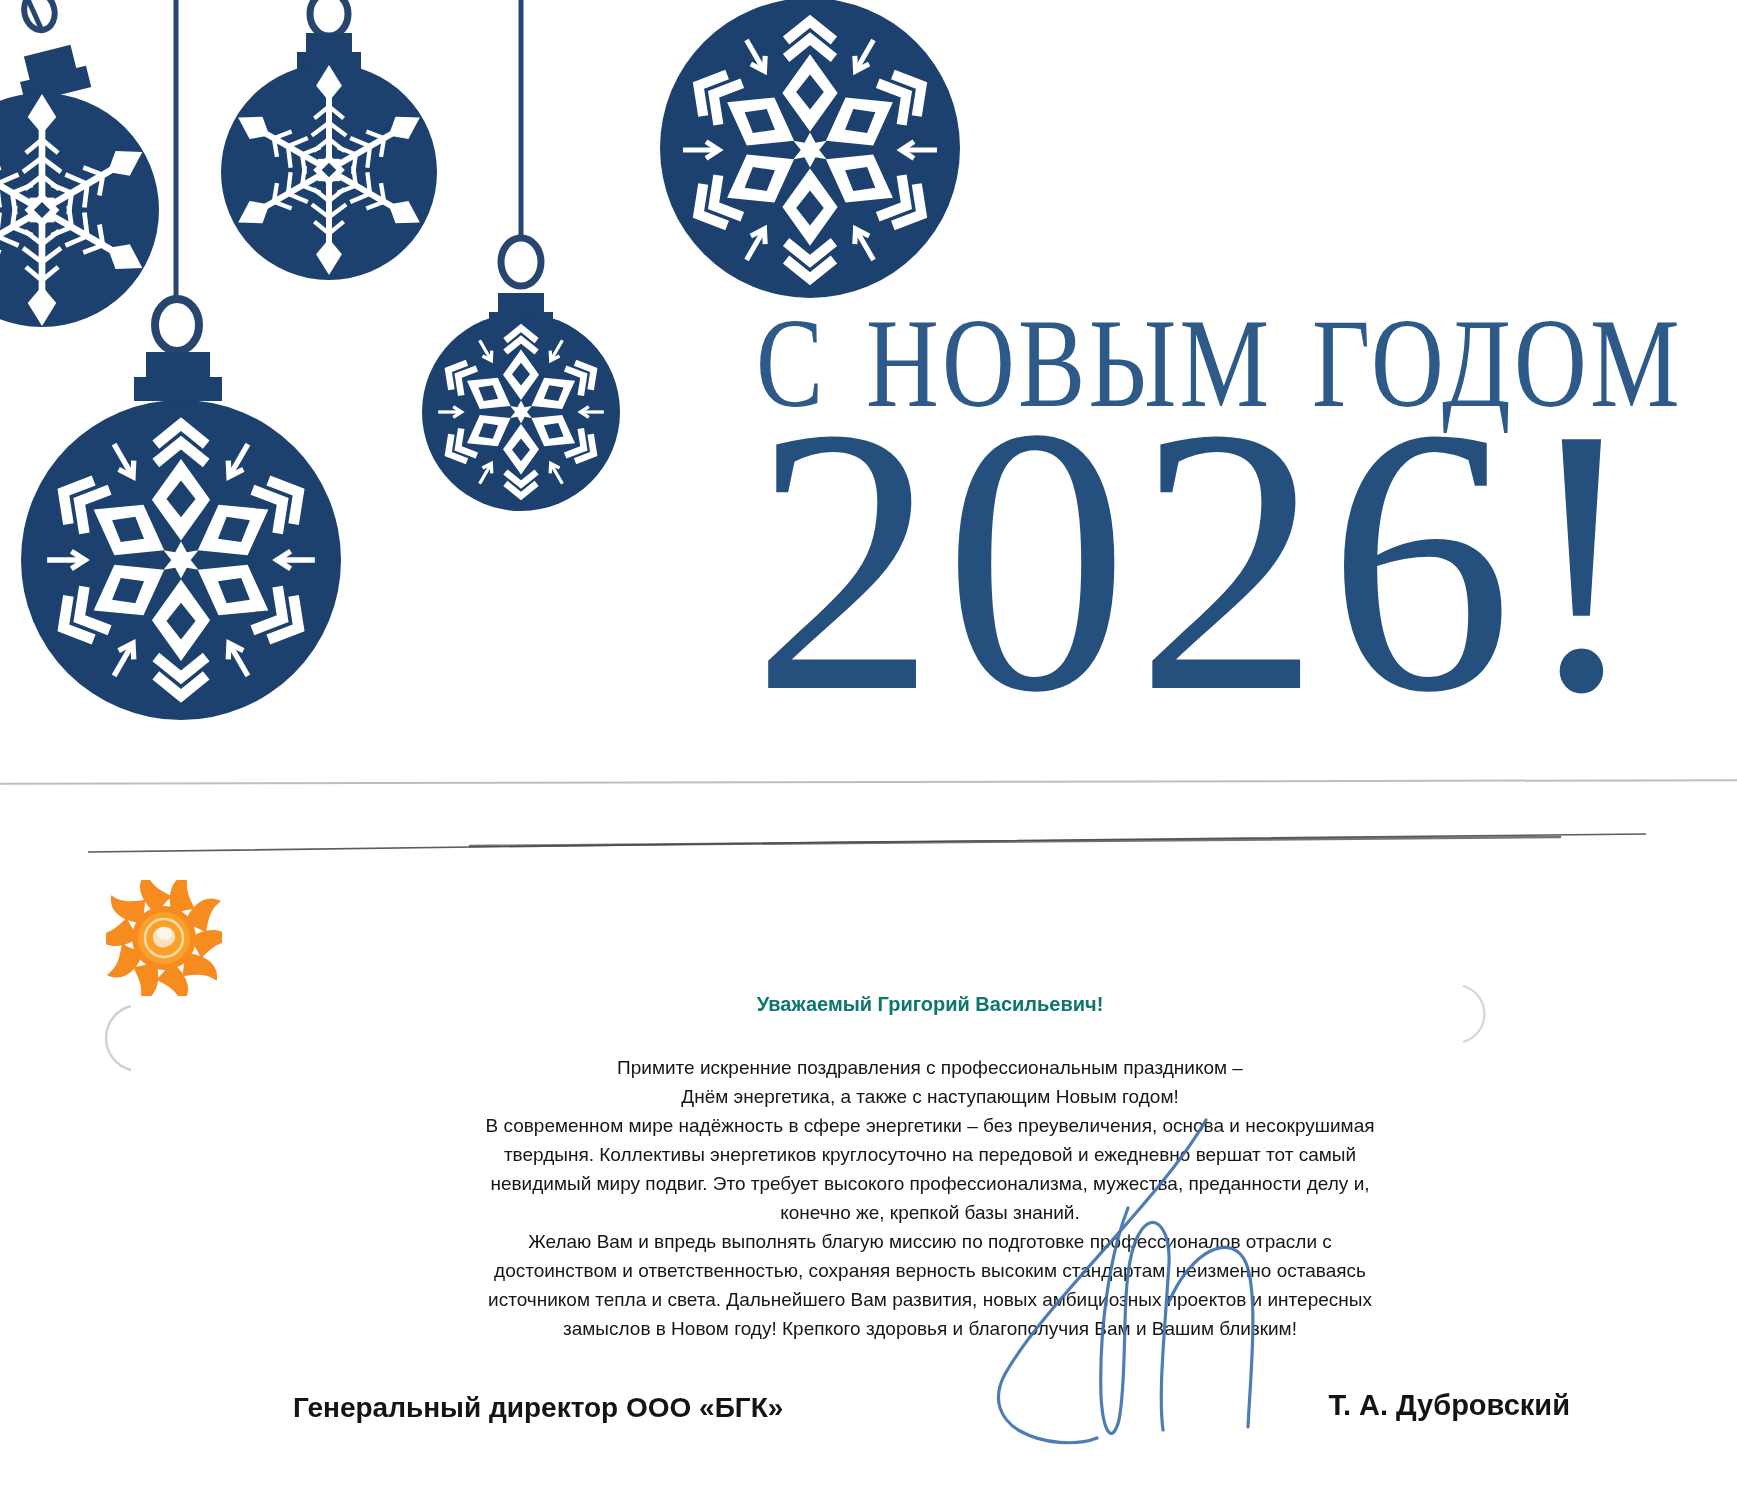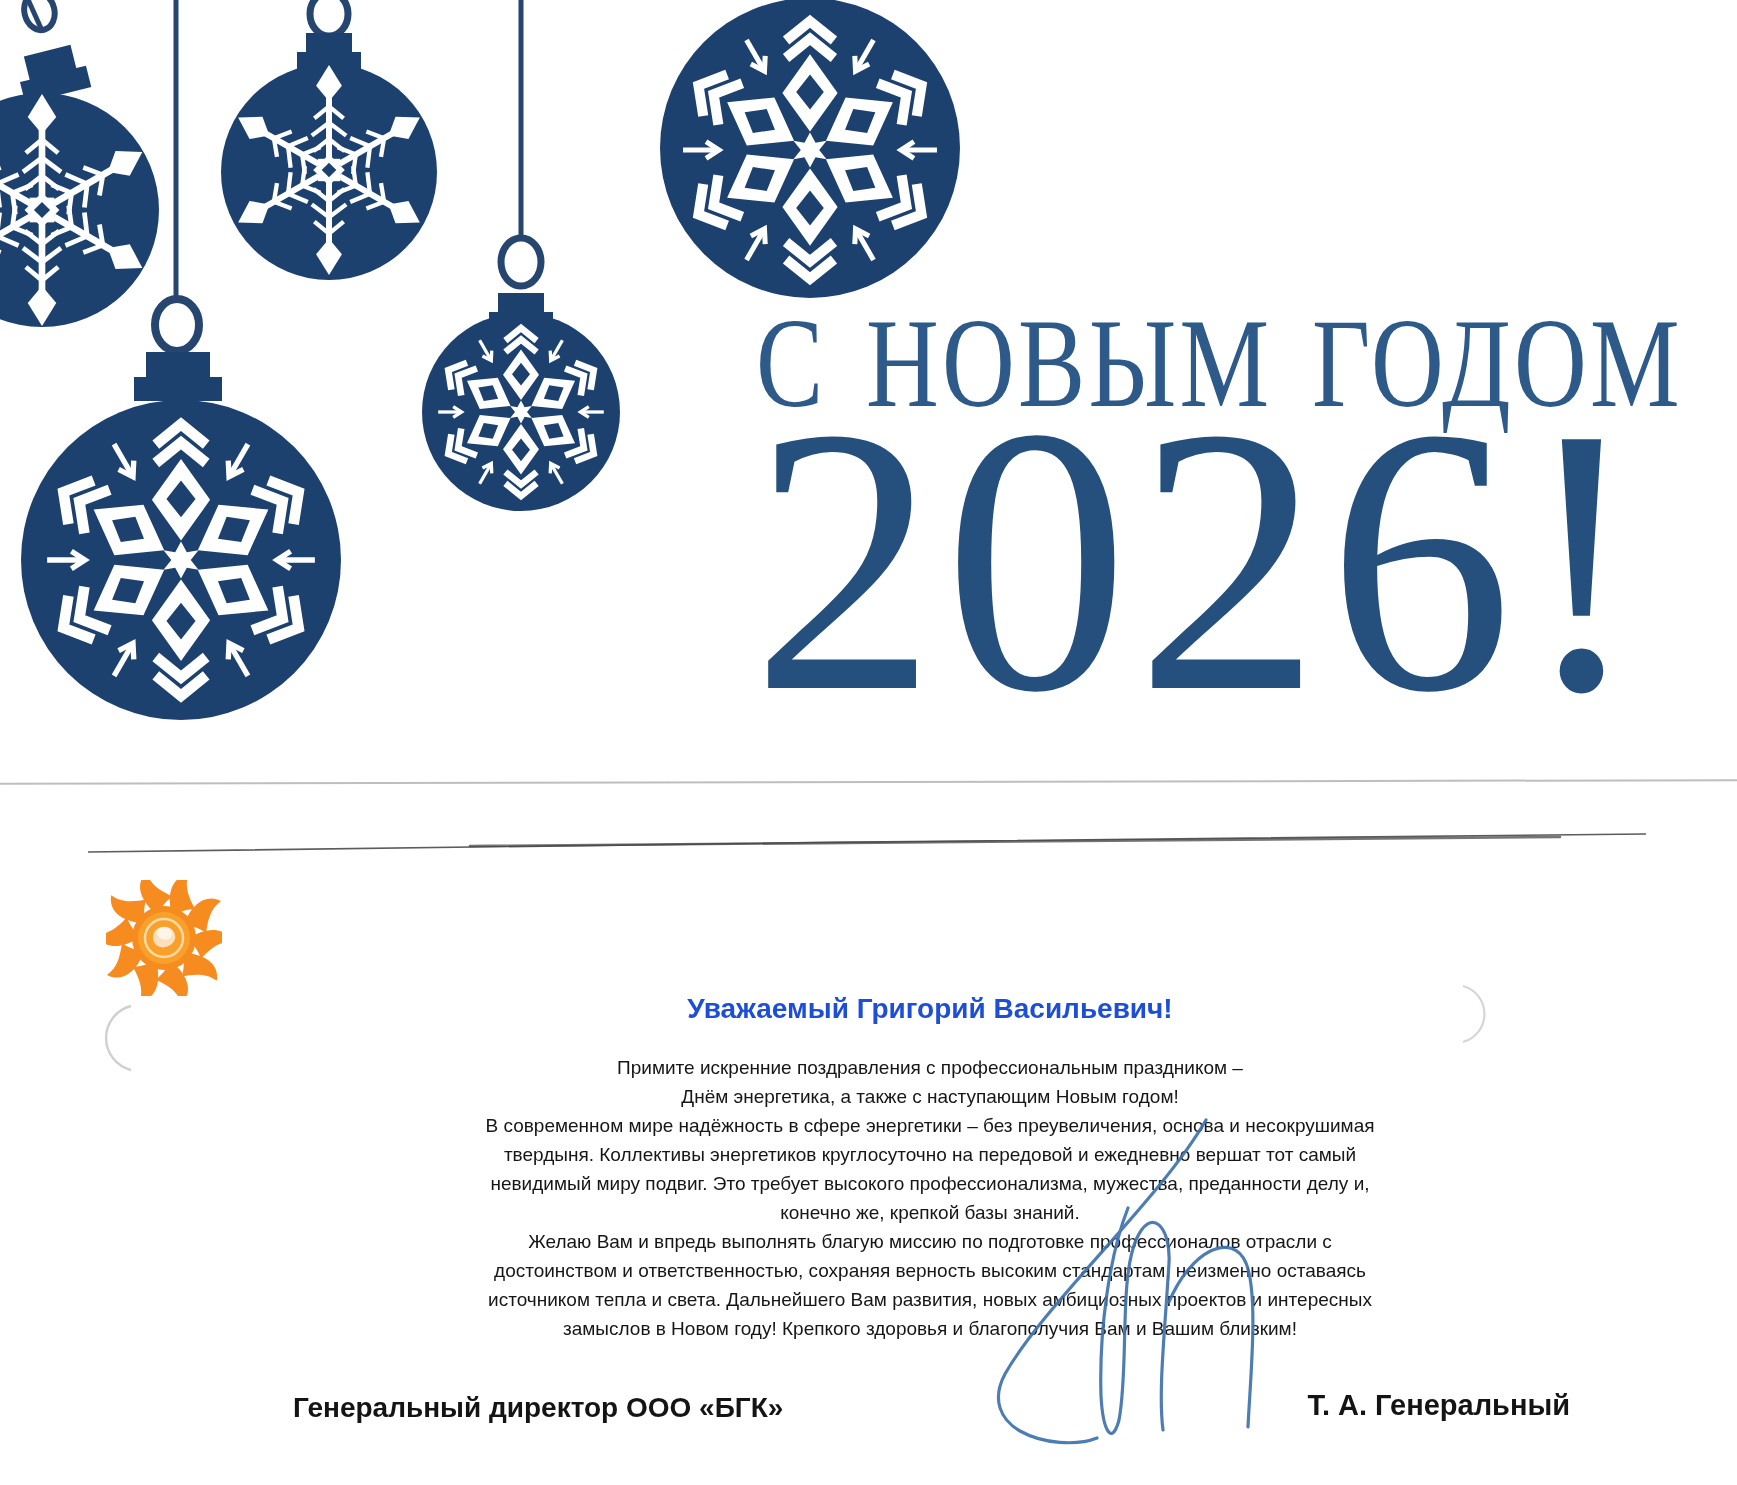--- a/index.html
+++ b/index.html
@@ -30,21 +30,21 @@
   }
   
   .logo-sun{position:absolute; left:106px; top:880px;}
   .logo-text{
     position:absolute; left:237px; top:892px;
     font-weight:700; font-size:20px; line-height:22px;
     color:#0c6173; letter-spacing:.3px;
   }
   .salutation{
     position:absolute; left:280px; top:993px; width:1300px;
-    text-align:center; font-weight:700; font-size:28px; color:#1d4ed8;
+    text-align:center; font-weight:700; font-size:20px; color:#0f766e;
   }
   .letter-body{
     position:absolute; left:280px; top:1053px; width:1300px;
     text-align:center; font-size:19px; line-height:29px; color:#161616;
     white-space:pre-line;
   }
   .signer-title{
     position:absolute; left:293px; top:1392px;
     font-weight:700; font-size:28px; color:#141414; white-space:nowrap;text-align:center;
   }
@@ -178,21 +178,21 @@
 В современном мире надёжность в сфере энергетики – без преувеличения, основа и несокрушимая
 твердыня. Коллективы энергетиков круглосуточно на передовой и ежедневно вершат тот самый
 невидимый миру подвиг. Это требует высокого профессионализма, мужества, преданности делу и,
 конечно же, крепкой базы знаний.
 Желаю Вам и впредь выполнять благую миссию по подготовке профессионалов отрасли с
 достоинством и ответственностью, сохраняя верность высоким стандартам, неизменно оставаясь
 источником тепла и света. Дальнейшего Вам развития, новых амбициозных проектов и интересных
 замыслов в Новом году! Крепкого здоровья и благополучия Вам и Вашим близким!</div>
 
   <div class="signer-title">Генеральный директор ООО «БГК»</div>
-  <div class="signer-name">Т. А. Генеральный</div>
+  <div class="signer-name">Т. А. Дубровский</div>
 
   <svg class="overlay" width="1737" height="1485" viewBox="0 0 1737 1485">
     <g>
       <path d="M88,852 C520,845 1250,838 1646,834" stroke="#5c5c5c" stroke-width="1.6" fill="none"></path>
       <path d="M470,846 L1560,837" stroke="#474747" stroke-width="2.6" opacity="0.75" stroke-linecap="round"></path>
     </g>
     <path d="M131,1006 A33,33 0 0 0 131,1070" stroke="#ced1d1" stroke-width="2.4" fill="none"></path>
     <path d="M1463,986 A29,29 0 0 1 1463,1042" stroke="#d4d7d7" stroke-width="2.2" fill="none"></path>
     <g stroke="#3f72ad" stroke-width="3.2" fill="none" stroke-linecap="round" opacity="0.92">
       <path d="M1206,1120 C1160,1200 1046,1302 1005,1374 C991,1400 1001,1420 1020,1431 C1043,1444 1077,1446 1097,1438"></path>

